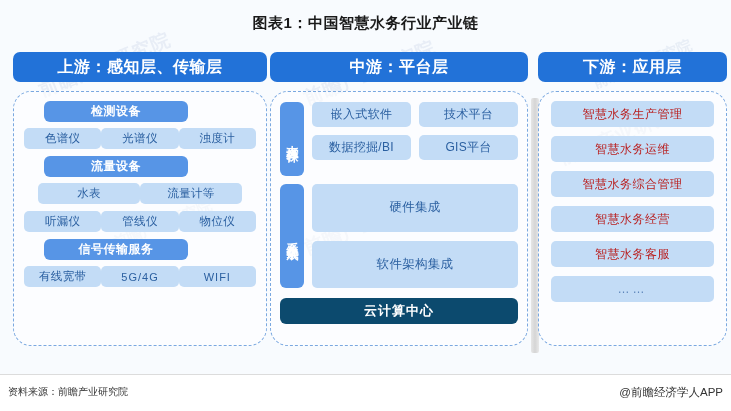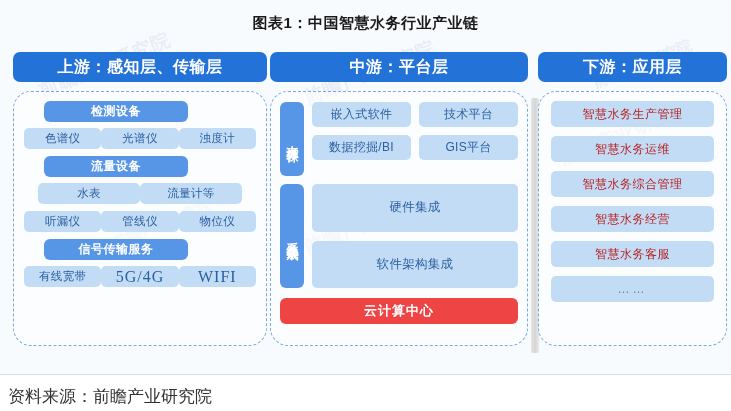--- a/index.html
+++ b/index.html
@@ -77,21 +77,21 @@
   .chips{display:flex;margin-bottom:7px;}
   .chip{
     flex:1;
     height:21px;border-radius:5px;
     background:#c3dcf6;
     color:#2a5fa0;font-size:11.5px;
     display:flex;align-items:center;justify-content:center;
     letter-spacing:.3px;
     white-space:nowrap;
   }
-  .chip.mono{font-family:Liberation Serif, serif;font-size:16px;letter-spacing:1px;}
+  .chip.mono{font-family:Liberation Sans, sans-serif;font-size:11px;letter-spacing:1px;}
 
   
   .mid-row{display:flex;gap:8px;margin-bottom:8px;}
   .vlabel{
     width:24px;
     border-radius:6px;
     background:#5795e6;
     color:#fff;font-size:12px;font-weight:700;
     display:flex;align-items:center;justify-content:center;
     writing-mode:vertical-rl;
@@ -99,21 +99,21 @@
     letter-spacing:2px;
     flex:none;
   }
   .mid-grid{flex:1;display:flex;flex-direction:column;gap:8px;}
   .mid-grid .r{display:flex;gap:8px;}
   .mid-grid .r .chip{height:25px;font-size:12px;}
   .mid-stack{flex:1;display:flex;flex-direction:column;gap:9px;justify-content:center;text-align:right;}
   .mid-stack .chip{height:27px;font-size:12.5px;}
   .cloudbar{
     height:26px;border-radius:6px;
-    background:#ef4444;
+    background:#0c4a6e;
     color:#fff;font-size:13px;font-weight:700;
     display:flex;align-items:center;justify-content:center;
     letter-spacing:1px;
     margin-top:2px;
   }
   .rowA{height:74px;}
   .rowB{height:104px;}
 
   
   .app-list{display:flex;flex-direction:column;gap:9px;}
@@ -132,21 +132,21 @@
     width:8px;height:255px;
     background:linear-gradient(90deg,#e6e6e6,#d5d5d5,#e8e8e8);
     border-radius:2px;
   }
   
   .footer{
     position:absolute;left:0;right:0;bottom:0;height:36px;
     border-top:1px solid #dcdcdc;
     background:#ffffff;
   }
-  .src{position:absolute;left:8px;top:10px;font-size:17px;color:#333;}
+  .src{position:absolute;left:8px;top:10px;font-size:10px;color:#333;}
   .app-tag{position:absolute;right:8px;top:10px;font-size:11.5px;color:#333;}
 </style>
 </head>
 <body>
 
 <div class="canvas">
 
   <div class="wm" style="left:35px;top:52px;">前瞻产业研究院</div>
   <div class="wm" style="left:300px;top:60px;">前瞻产业研究院</div>
   <div class="wm" style="left:300px;top:210px;">前瞻产业研究院</div>
@@ -231,15 +231,16 @@
         <div class="app">智慧水务综合管理</div>
         <div class="app">智慧水务经营</div>
         <div class="app">智慧水务客服</div>
         <div class="app dots">……</div>
       </div>
     </div>
   </div>
 
   <div class="footer">
     <div class="src">资料来源：前瞻产业研究院</div>
+    <div class="app-tag">@前瞻经济学人APP</div>
   </div>
 
 </div>
 
 </body></html>

